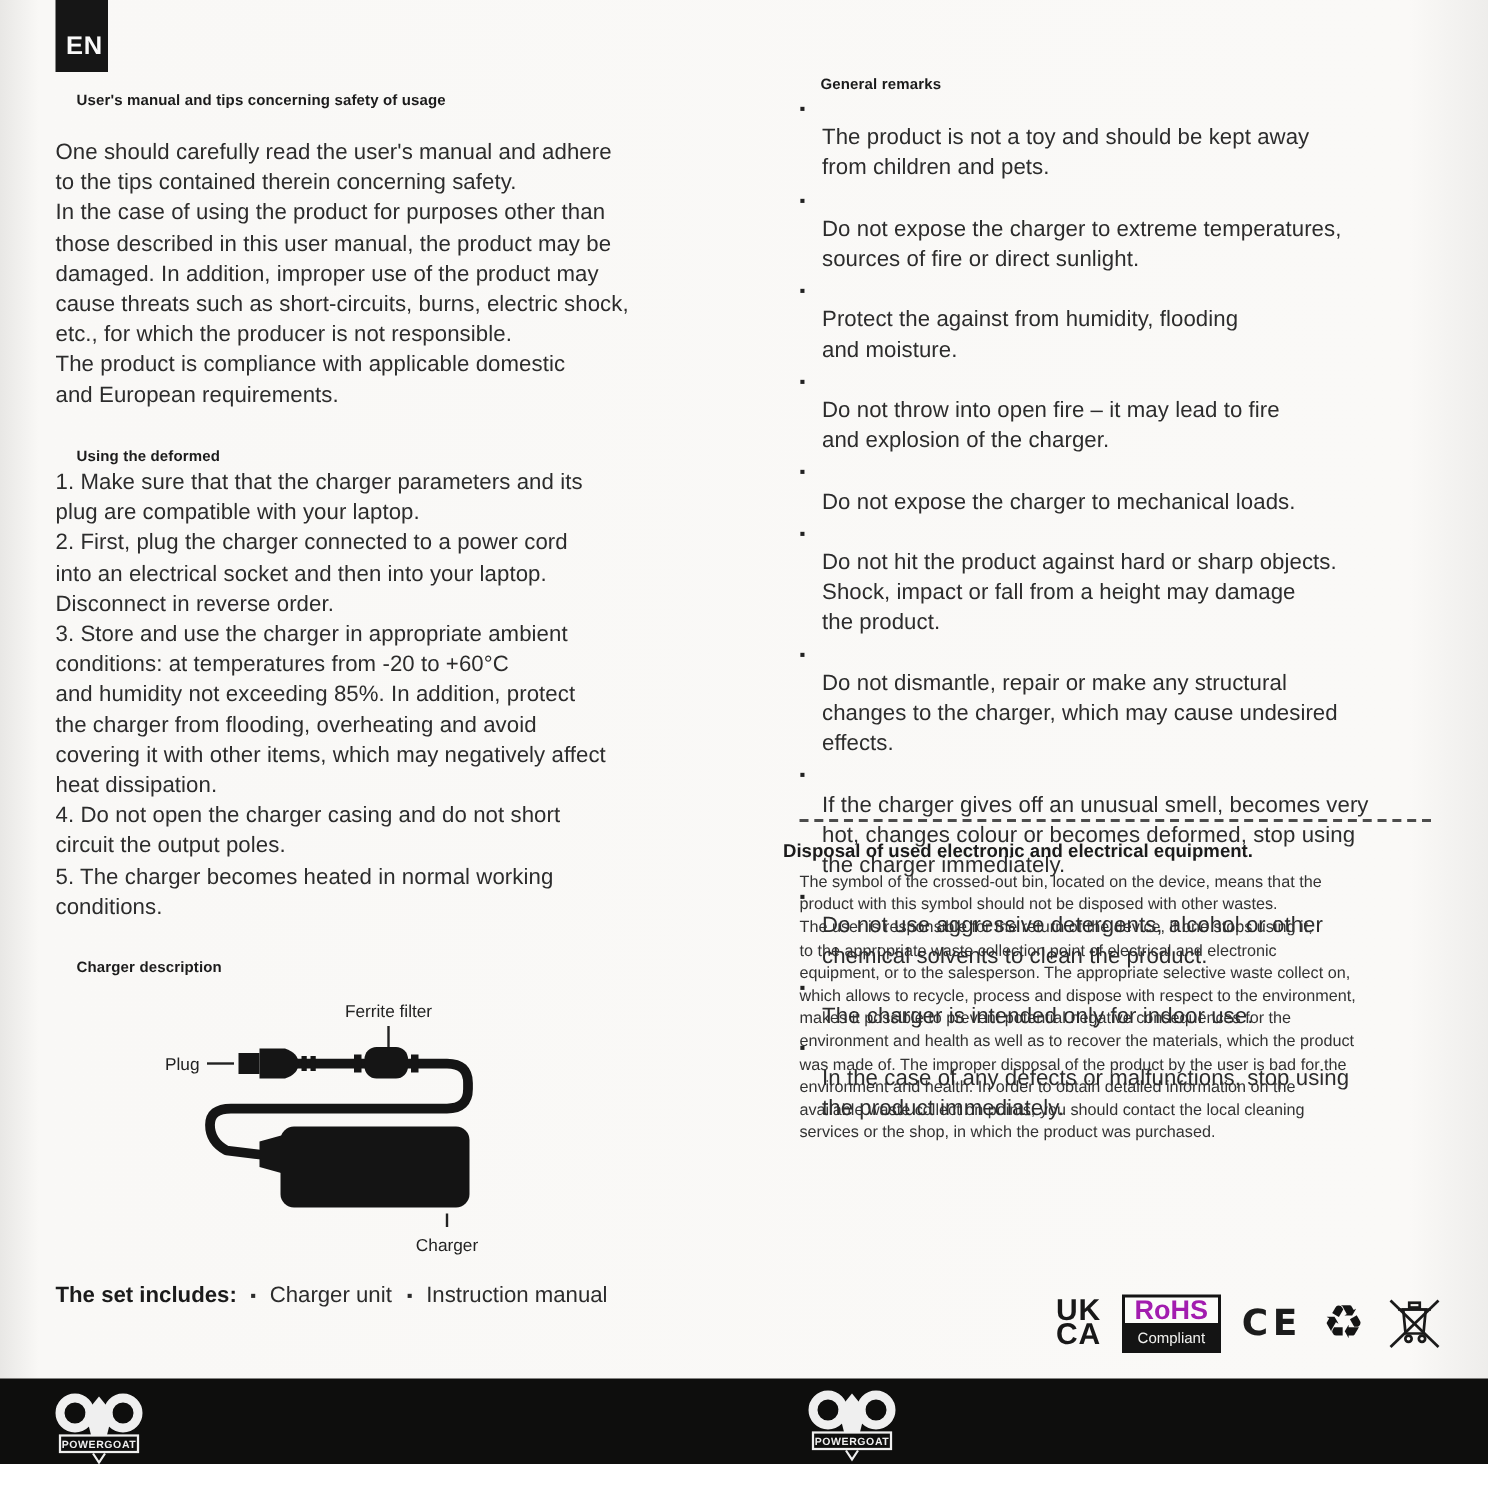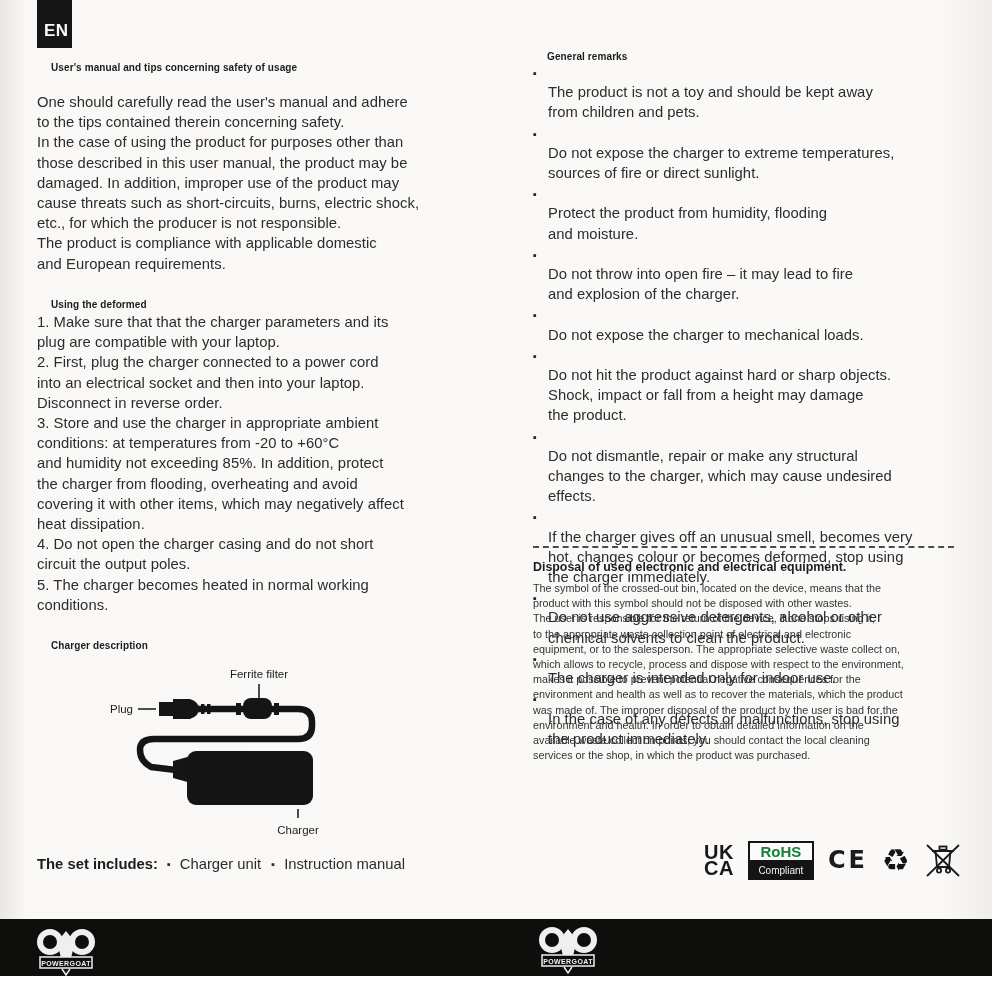--- a/index.html
+++ b/index.html
@@ -29,21 +29,21 @@
   .divider{width:421px;border-top:2px dashed #4c4c4c;}
   
   .set-row{display:flex;align-items:baseline;gap:9px;font-size:14.8px;}
   .set-row .lbl{font-weight:bold;color:#1b1b1b;}
   .set-row .itm{display:flex;align-items:baseline;gap:9px;}
   .set-row .sq{font-size:11px;position:relative;top:-1px;}
   
   .marks{display:flex;align-items:center;gap:14px;height:44px;}
   .ukca{font-weight:bold;font-size:20px;line-height:16px;color:#181818;letter-spacing:0.5px;transform:scaleY(1.0);}
   .rohs{border:2.5px solid #141414;width:62px;text-align:center;background:#fbfbf9;}
-  .rohs-top{font-size:15px;font-weight:bold;color:#15803d;line-height:17px;}
+  .rohs-top{font-size:18px;font-weight:bold;color:#a21caf;line-height:17px;}
   .rohs-bottom{background:#141414;color:#f2f2f0;font-size:10px;line-height:13px;padding:4px 1px 1px 1px;}
   .ce{font-size:24px;font-weight:600;color:#1c1c1c;letter-spacing:3px;font-family:"DejaVu Sans",sans-serif;}
   .recycle{font-size:31px;color:#141414;line-height:30px;font-family:"DejaVu Sans",sans-serif;}
   
   .footer-bar{left:0;top:919px;width:992px;height:71px;background:#0e0e0d;}
   .goat{width:62px;height:50px;}
   .goat text{font-family:"Liberation Sans",sans-serif;}
   
   .diagram{left:40px;top:656px;width:342px;height:190px;}
   .diagram text{font-family:"Liberation Sans",sans-serif;font-size:11.5px;fill:#222;}
@@ -134,21 +134,21 @@
   <ul class="abs blist" style="left:533px;top:62px;">
       <li>
       <span class="blt">▪</span><span>The product is not a toy and should be kept away
 from children and pets.</span>
     </li>
       <li>
       <span class="blt">▪</span><span>Do not expose the charger to extreme temperatures,
 sources of fire or direct sunlight.</span>
     </li>
       <li>
-      <span class="blt">▪</span><span>Protect the product from humidity, flooding
+      <span class="blt">▪</span><span>Protect the against from humidity, flooding
 and moisture.</span>
     </li>
       <li>
       <span class="blt">▪</span><span>Do not throw into open fire – it may lead to fire
 and explosion of the charger.</span>
     </li>
       <li>
       <span class="blt">▪</span><span>Do not expose the charger to mechanical loads.</span>
     </li>
       <li>
@@ -174,36 +174,36 @@
       <span class="blt">▪</span><span>The charger is intended only for indoor use.</span>
     </li>
       <li>
       <span class="blt">▪</span><span>In the case of any defects or malfunctions, stop using
 the product immediately.</span>
     </li>
     </ul>
 
   <div class="abs divider" style="left:533px;top:546px;"></div>
 
-  <h3 class="abs h-small" style="left:533px;top:560px;">Disposal of used electronic and electrical equipment.</h3>
+  <h3 class="abs h-small" style="left:522px;top:560px;">Disposal of used electronic and electrical equipment.</h3>
 
   <p class="abs small-text" style="left:533px;top:581px;width:432px;">The symbol of the crossed-out bin, located on the device, means that the
 product with this symbol should not be disposed with other wastes.
 The user is responsible for the return of the device, if one stops using it,
 to the appropriate waste collection point of electrical and electronic
 equipment, or to the salesperson. The appropriate selective waste collect on,
 which allows to recycle, process and dispose with respect to the environment,
 makes it possible to prevent potential negative consequences for the
 environment and health as well as to recover the materials, which the product
 was made of. The improper disposal of the product by the user is bad for the
 environment and health. In order to obtain detailed information on the
 available waste collect on points, you should contact the local cleaning
 services or the shop, in which the product was purchased.</p>
 
-  <div class="abs marks" style="left:704px;top:838px;">
+  <div class="abs marks" style="left:704px;top:860px;">
     <div class="ukca">
       <div>UK</div>
       <div>CA</div>
     </div>
     <div class="rohs">
       <div class="rohs-top">RoHS</div>
       <div class="rohs-bottom">Compliant</div>
     </div>
     <div class="ce">CE</div>
     <div class="recycle">♻</div>

